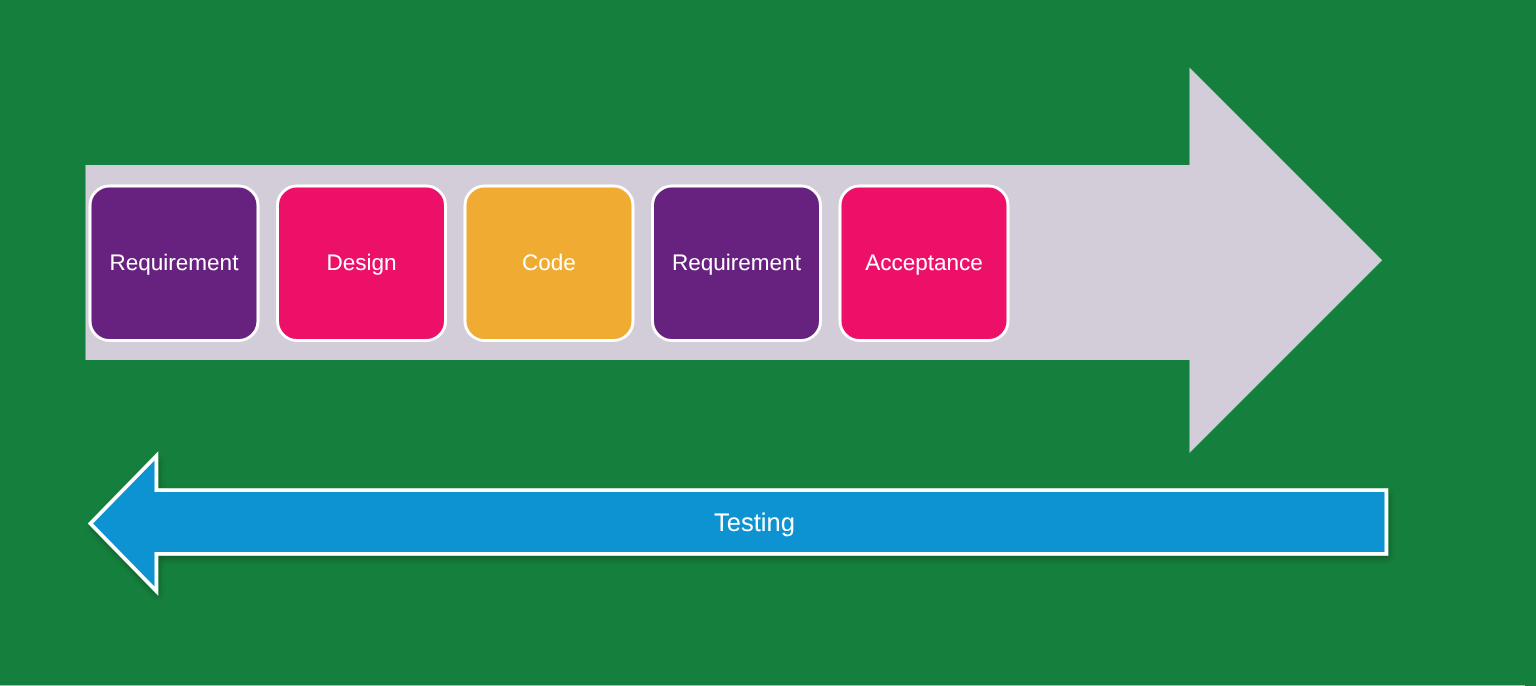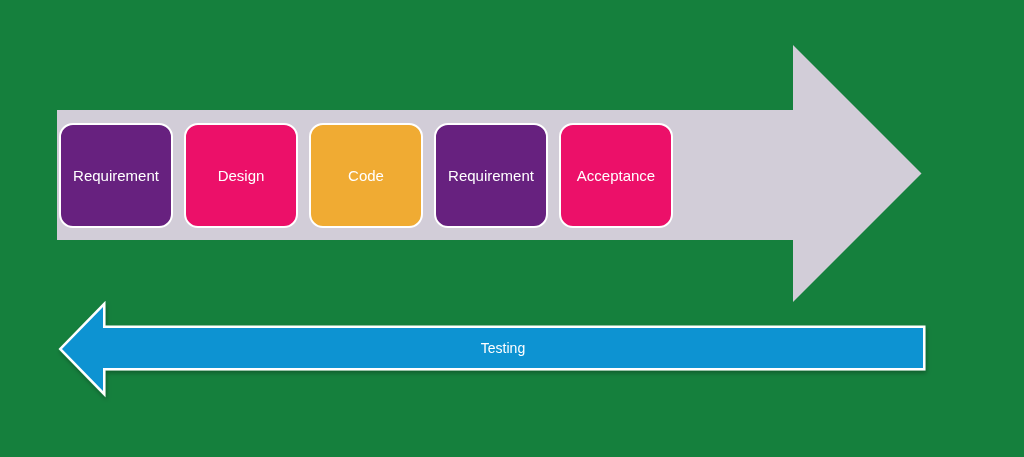--- a/index.html
+++ b/index.html
@@ -51,21 +51,21 @@
     position: absolute;
     left: 83px;
     top: 328px;
     width: 840px;
     height: 40px;
     display: flex;
     align-items: center;
     justify-content: center;
   }
   .testing-label {
-    font-size: 14px;
+    font-size: 17px;
     line-height: 1;
   }
 </style>
 </head>
 <body>
 
 <div class="canvas">
 
   <svg class="arrow-layer" viewBox="0 0 1024 457" xmlns="http://www.w3.org/2000/svg">
     <defs>

